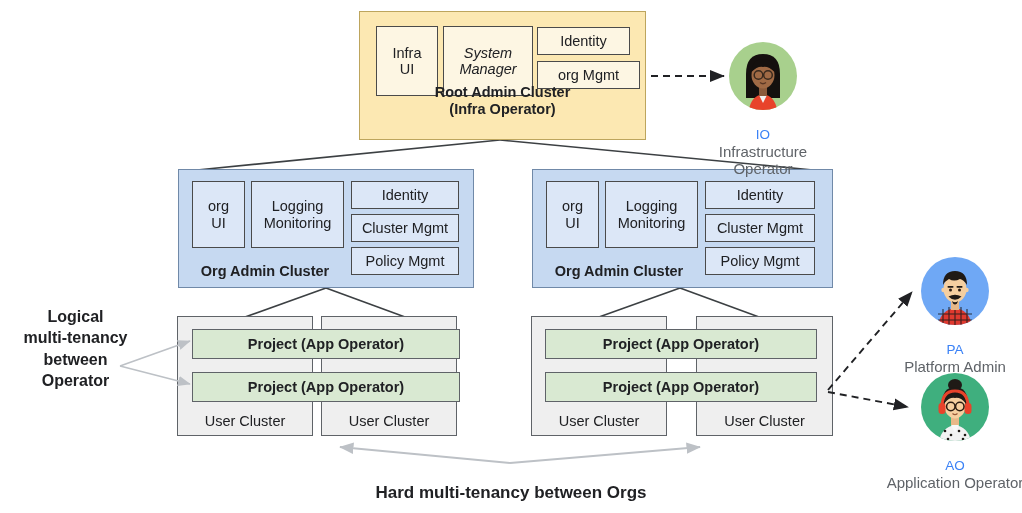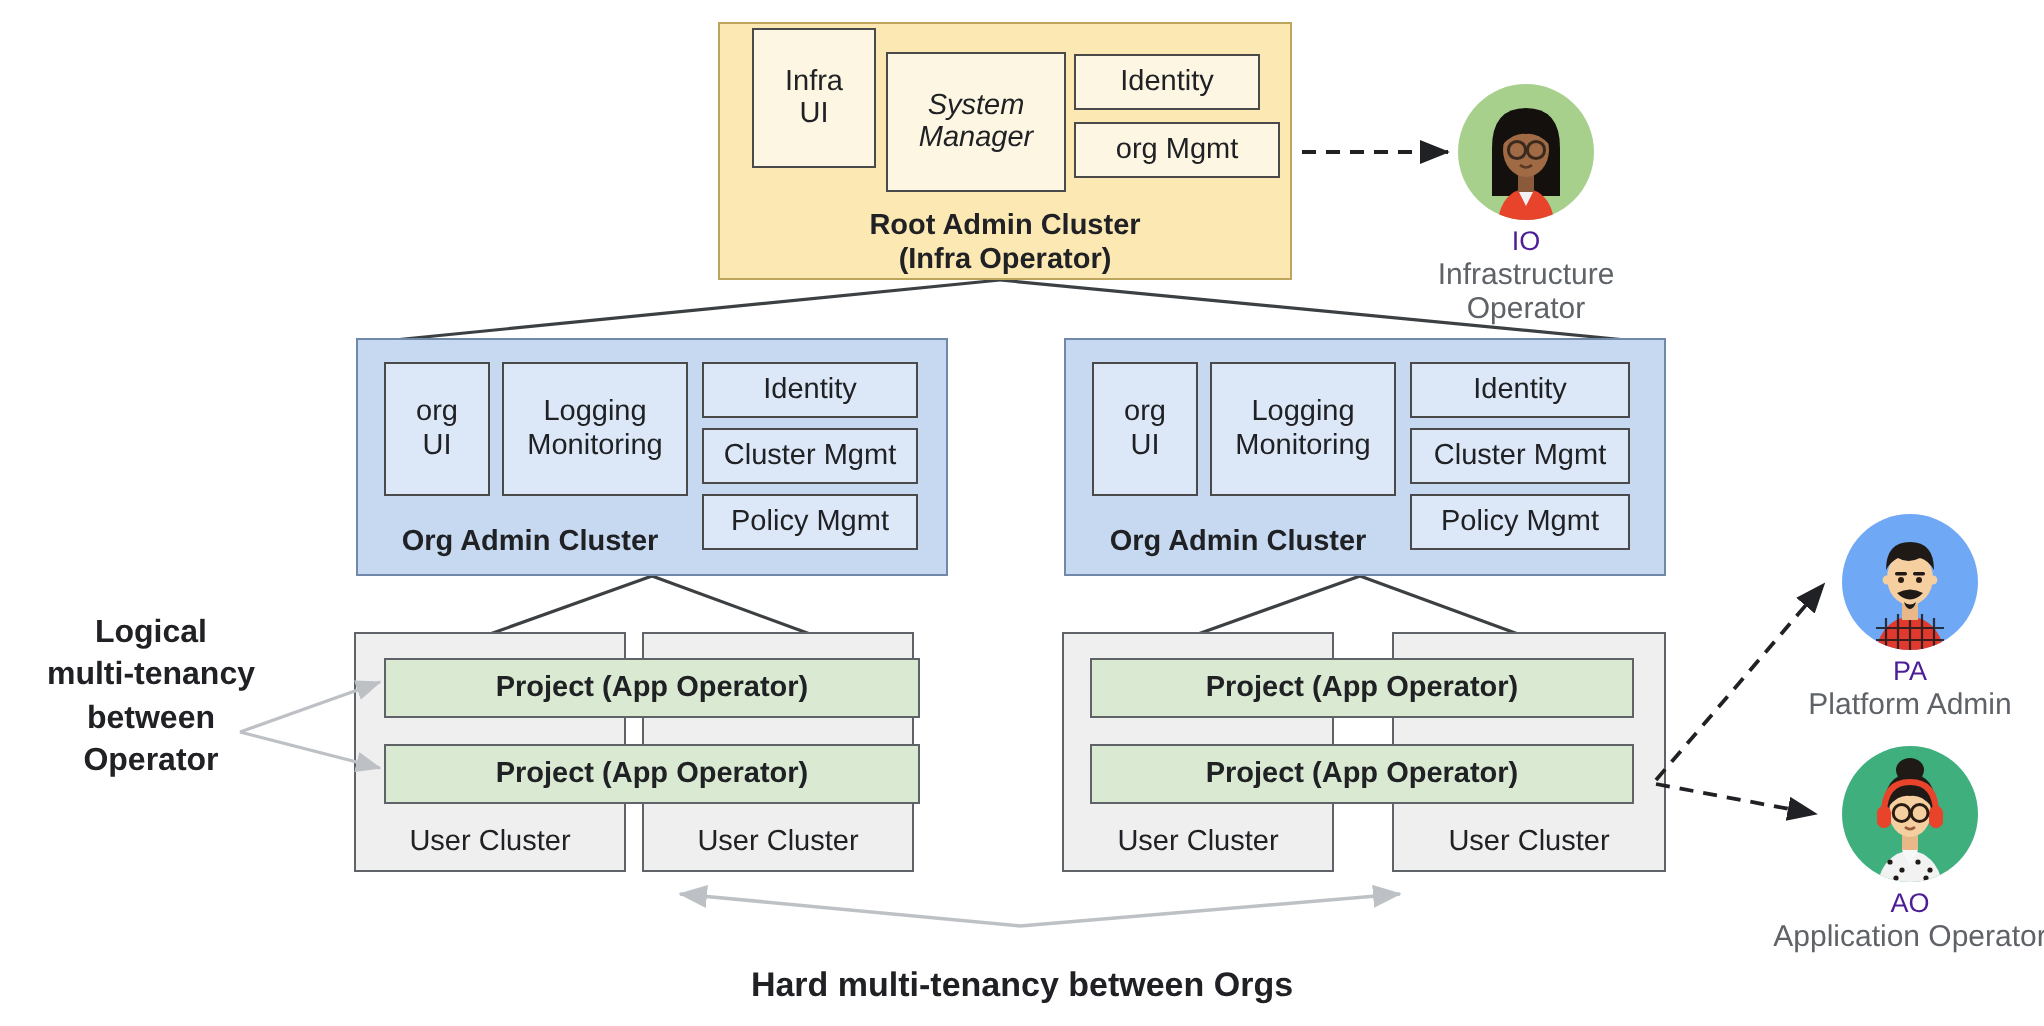--- a/index.html
+++ b/index.html
@@ -26,21 +26,21 @@
                  line-height:1.2;color:#202124;}
 
   
   .side-label{position:absolute;text-align:center;font-weight:bold;font-size:16px;
               line-height:1.33;color:#202124;}
   .bottom-label{position:absolute;text-align:center;font-weight:bold;font-size:17px;color:#202124;}
 
   
   .persona{position:absolute;text-align:center;width:150px;}
   .persona .disc{width:68px;height:68px;border-radius:50%;margin:0 auto;position:relative;overflow:hidden;}
-  .persona .abbr{font-size:13.5px;color:#4c1d95;margin-top:3px;}
+  .persona .abbr{font-size:13.5px;color:#3b82f6;margin-top:17px;}
   .persona .full{font-size:15px;color:#5F6368;margin-top:1px;}
 </style>
 </head>
 <body>
 
 <div class="canvas">
 
   <svg class="layer">
 
     <path d="M500,140 L197,170" stroke="#3C4043" stroke-width="1.6" fill="none"></path>
@@ -48,31 +48,31 @@
 
     <path d="M326,288 L245,317" stroke="#3C4043" stroke-width="1.6" fill="none"></path>
     <path d="M326,288 L405,317" stroke="#3C4043" stroke-width="1.6" fill="none"></path>
 
     <path d="M680,288 L599,317" stroke="#3C4043" stroke-width="1.6" fill="none"></path>
     <path d="M680,288 L759,317" stroke="#3C4043" stroke-width="1.6" fill="none"></path>
   </svg>
 
   <div class="box root-cluster" style="left:359px;top:11px;width:287px;height:129px;">
   </div>
-  <div class="chip chip-cream" style="left:376px;top:14px;width:62px;height:70px;flex-direction:column;">
+  <div class="chip chip-cream" style="left:376px;top:26px;width:62px;height:70px;flex-direction:column;">
     <span>Infra</span>
     <span>UI</span>
   </div>
   <div class="chip chip-cream" style="left:443px;top:26px;width:90px;height:70px;flex-direction:column;font-style:italic;">
     <span>System</span>
     <span>Manager</span>
   </div>
   <div class="chip chip-cream" style="left:537px;top:27px;width:93px;height:28px;">Identity</div>
   <div class="chip chip-cream" style="left:537px;top:61px;width:103px;height:28px;">org Mgmt</div>
-  <div class="cluster-title" style="left:359px;top:105px;width:287px;">
+  <div class="cluster-title" style="left:359px;top:84px;width:287px;">
     <div>Root Admin Cluster</div>
     <div>(Infra Operator)</div>
   </div>
 
   <div class="box org-cluster" style="left:178px;top:169px;width:296px;height:119px;"></div>
   <div class="chip chip-blue" style="left:192px;top:181px;width:53px;height:67px;flex-direction:column;">
     <span>org</span>
     <span>UI</span>
   </div>
   <div class="chip chip-blue" style="left:251px;top:181px;width:93px;height:67px;flex-direction:column;">

